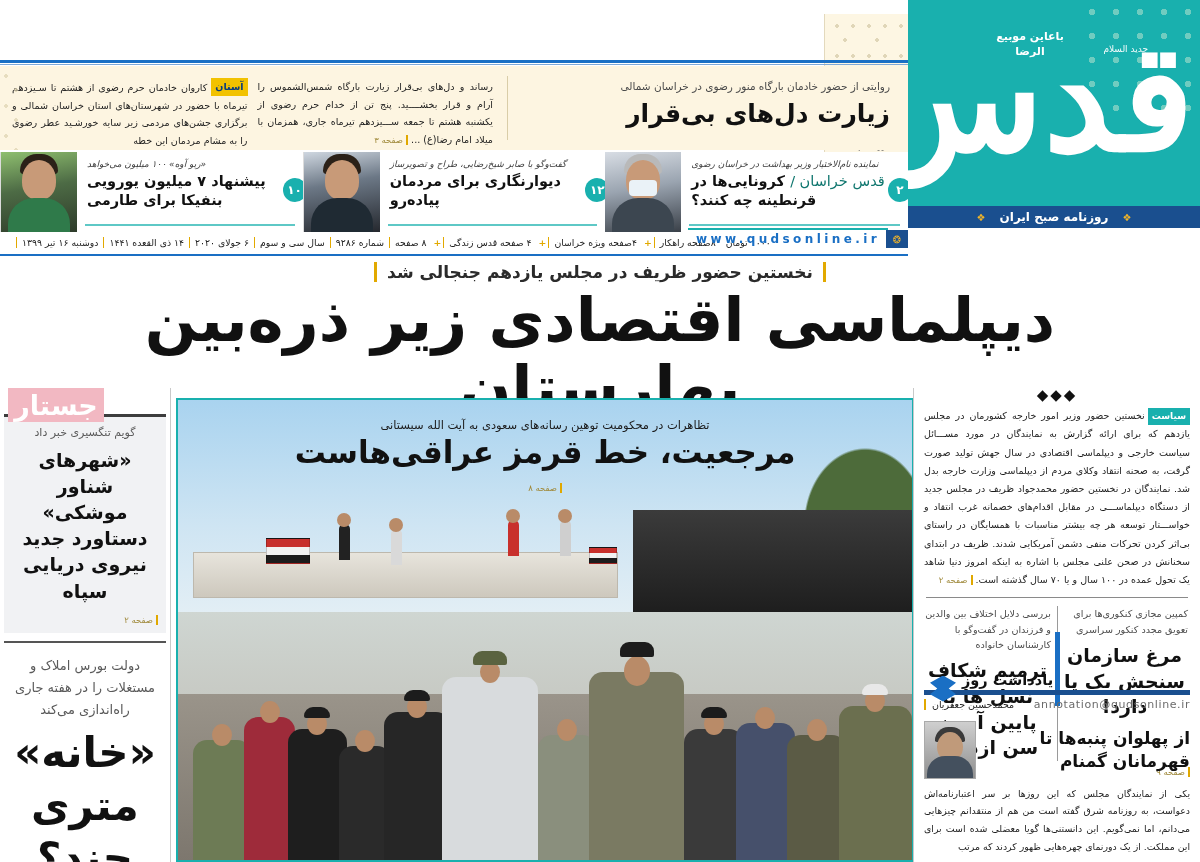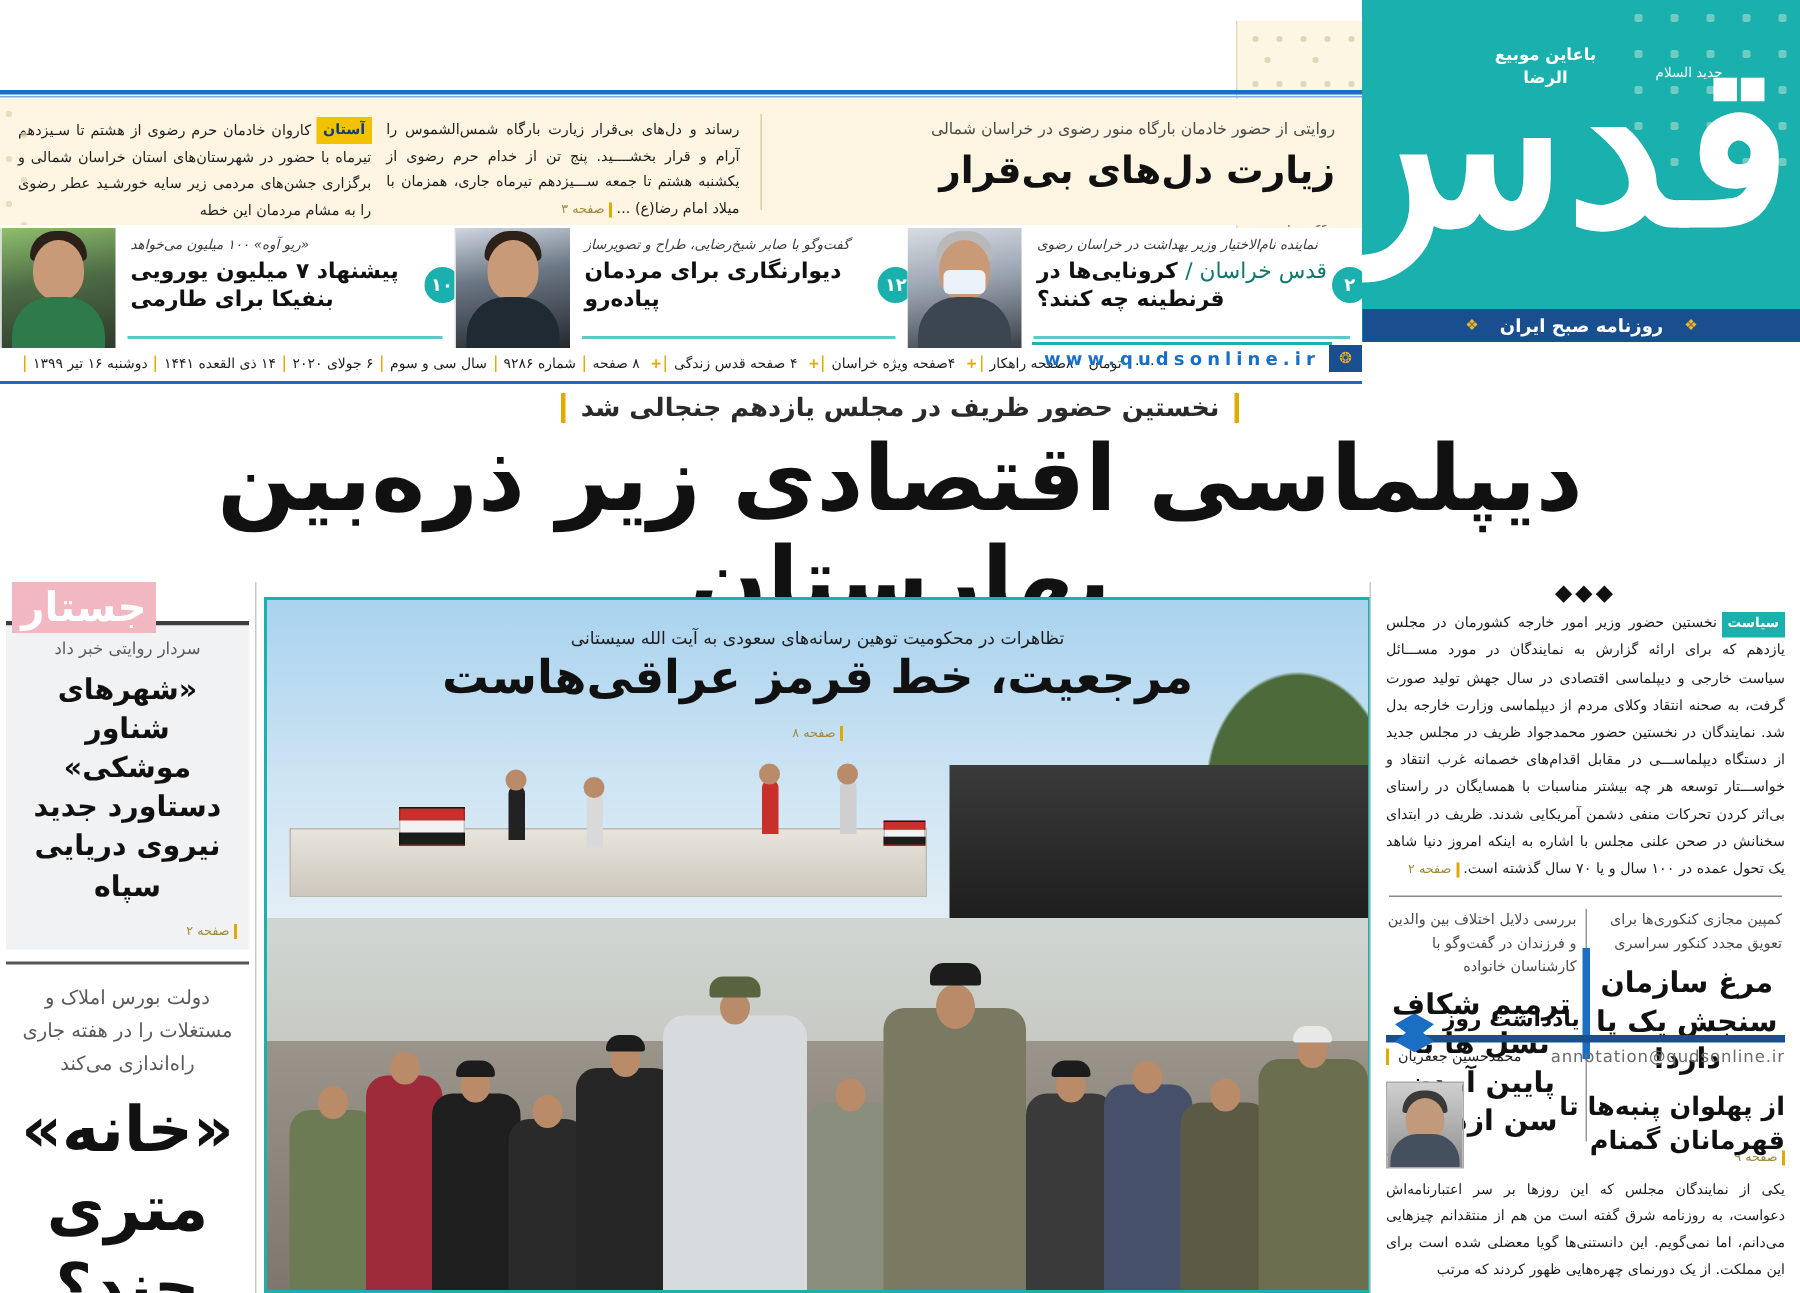--- a/index.html
+++ b/index.html
@@ -406,21 +406,21 @@
     <div class="kick">نخستین حضور ظریف در مجلس یازدهم جنجالی شد</div>
     <div class="title">دیپلماسی اقتصادی زیر ذره‌بین بهارستان</div>
   </div>
 
   <div class="vsep2"></div>
   <div class="leftcol">
     <div class="jostar-label">جستار</div>
     <div style="height:26px"></div>
     <div class="lc-rule"></div>
     <div class="lc-card">
-      <div class="lc-kick">سردار روایتی خبر داد</div>
+      <div class="lc-kick">گویم تنگسیری خبر داد</div>
       <div class="lc-hl">«شهرهای شناور موشکی» دستاورد جدید نیروی دریایی سپاه</div>
       <div class="lc-ref"><span class="pageref">صفحه ۲</span></div>
     </div>
     <div class="lc-rule thin" style="margin-top:8px"></div>
     <div style="height:12px"></div>
     <div>
       <div class="lc-kick2">دولت بورس املاک و مستغلات را در هفته جاری راه‌اندازی می‌کند</div>
       <div class="lc-hl2">«خانه» متری چند؟</div>
     </div>
     <div style="height:14px"></div>

